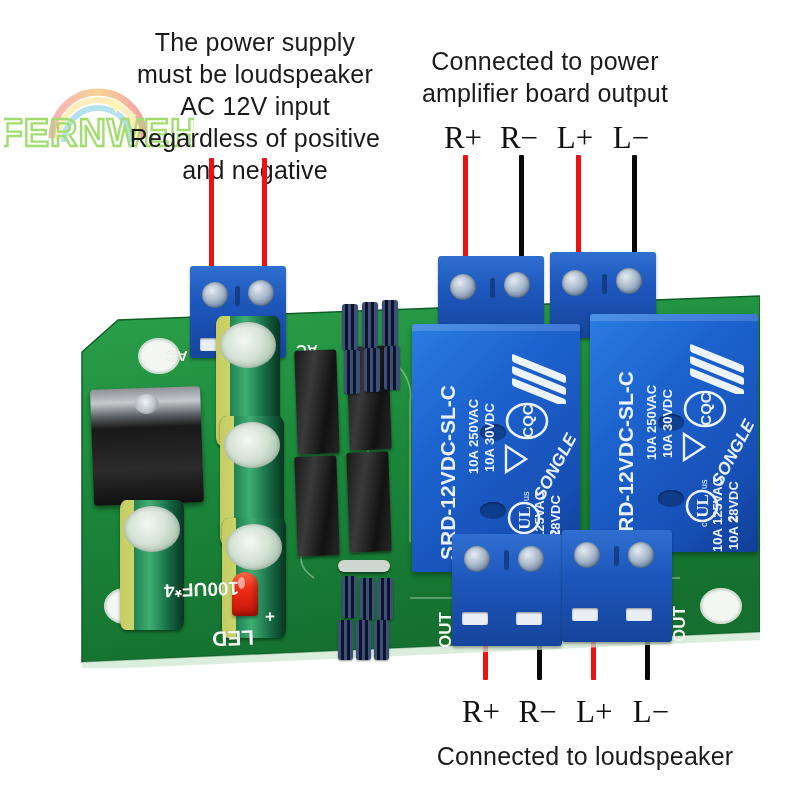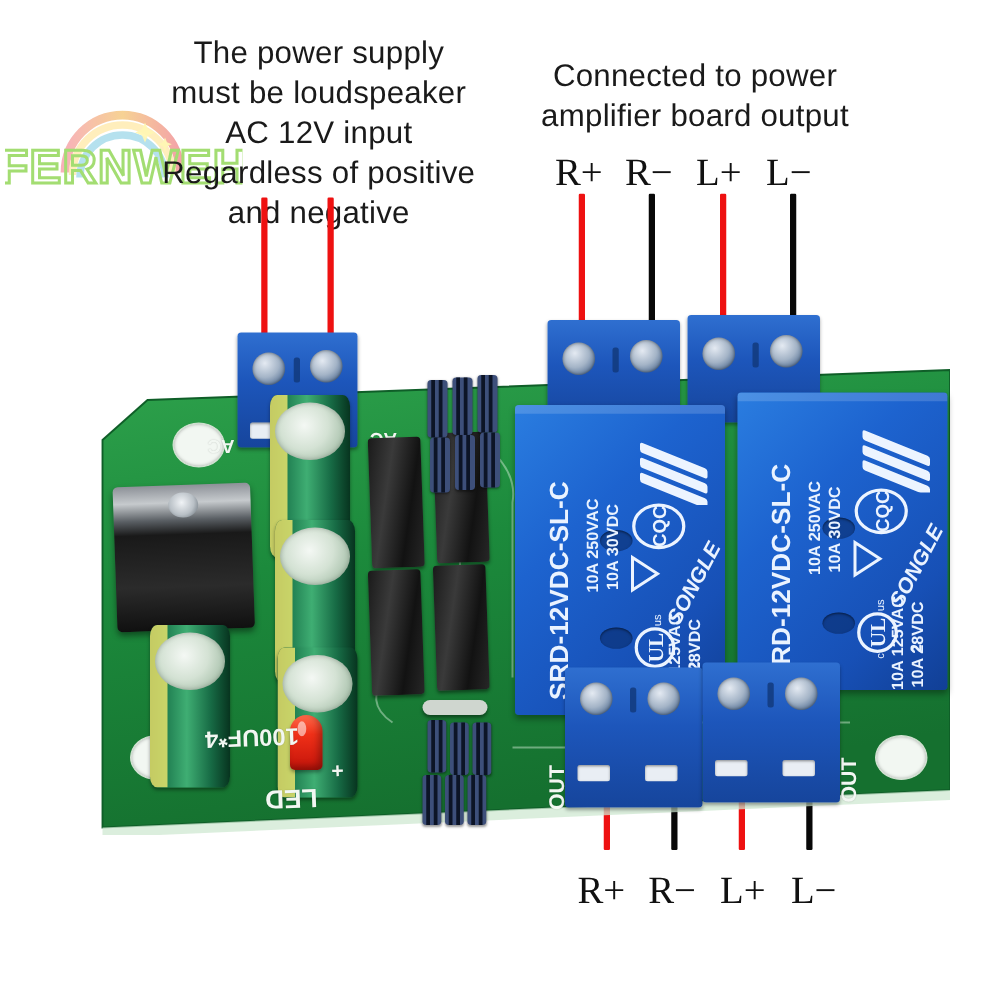--- a/index.html
+++ b/index.html
@@ -5,21 +5,21 @@
   html,body{margin:0;padding:0;background:#ffffff;}
   body{width:800px;height:800px;overflow:hidden;position:relative;
        font-family:"Liberation Sans",sans-serif;color:#111;}
 
   .stage{position:absolute;left:0;top:0;width:800px;height:800px;background:#fff;}
 
   
   .anno{position:absolute;text-align:center;line-height:1.28;
         font-size:25px;color:#1a1a1a;letter-spacing:.2px;white-space:pre-line;}
   #anno-top-left{left:100px;top:26px;width:310px;}
-  #anno-top-right{left:406px;top:45px;width:300px;}
+  #anno-top-right{left:395px;top:45px;width:300px;}
   #anno-bottom{left:415px;top:740px;width:340px;font-size:25px;}
 
   .termrow{position:absolute;display:flex;}
   .termrow span{font-family:"Liberation Serif",serif;font-size:31px;color:#111;
                 text-align:center;letter-spacing:0px;}
   #labels-top{left:437px;top:120px;width:220px;justify-content:space-between;}
   #labels-top span{width:52px;}
   #labels-bottom{left:455px;top:694px;width:222px;justify-content:space-between;}
   #labels-bottom span{width:52px;}
 
@@ -110,20 +110,21 @@
     <text x="95" y="62" text-anchor="middle" font-family="Liberation Sans, sans-serif" font-size="38" font-weight="bold" fill="none" stroke="#9fdc6b" stroke-width="2.4" letter-spacing="1">FERNWEH</text>
   </svg>
 
   <div class="anno" id="anno-top-left">The power supply
 must be loudspeaker
 AC 12V input
 Regardless of positive
 and negative</div>
   <div class="anno" id="anno-top-right">Connected to power
 amplifier board output</div>
+  <div class="anno" id="anno-bottom">Connected to loudspeaker</div>
 
   <div class="termrow" id="labels-top">
     <span>R+</span>
     <span>R−</span>
     <span>L+</span>
     <span>L−</span>
   </div>
 
   <div class="termrow" id="labels-bottom">
     <span>R+</span>

